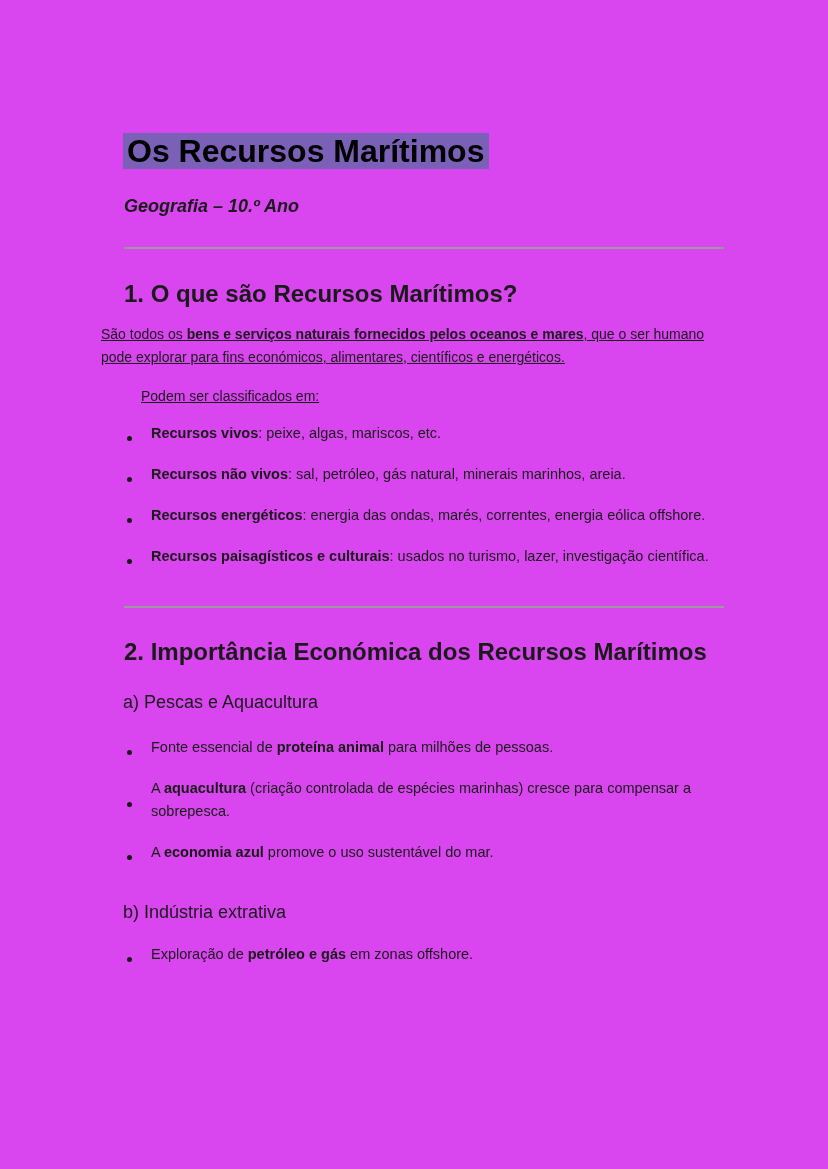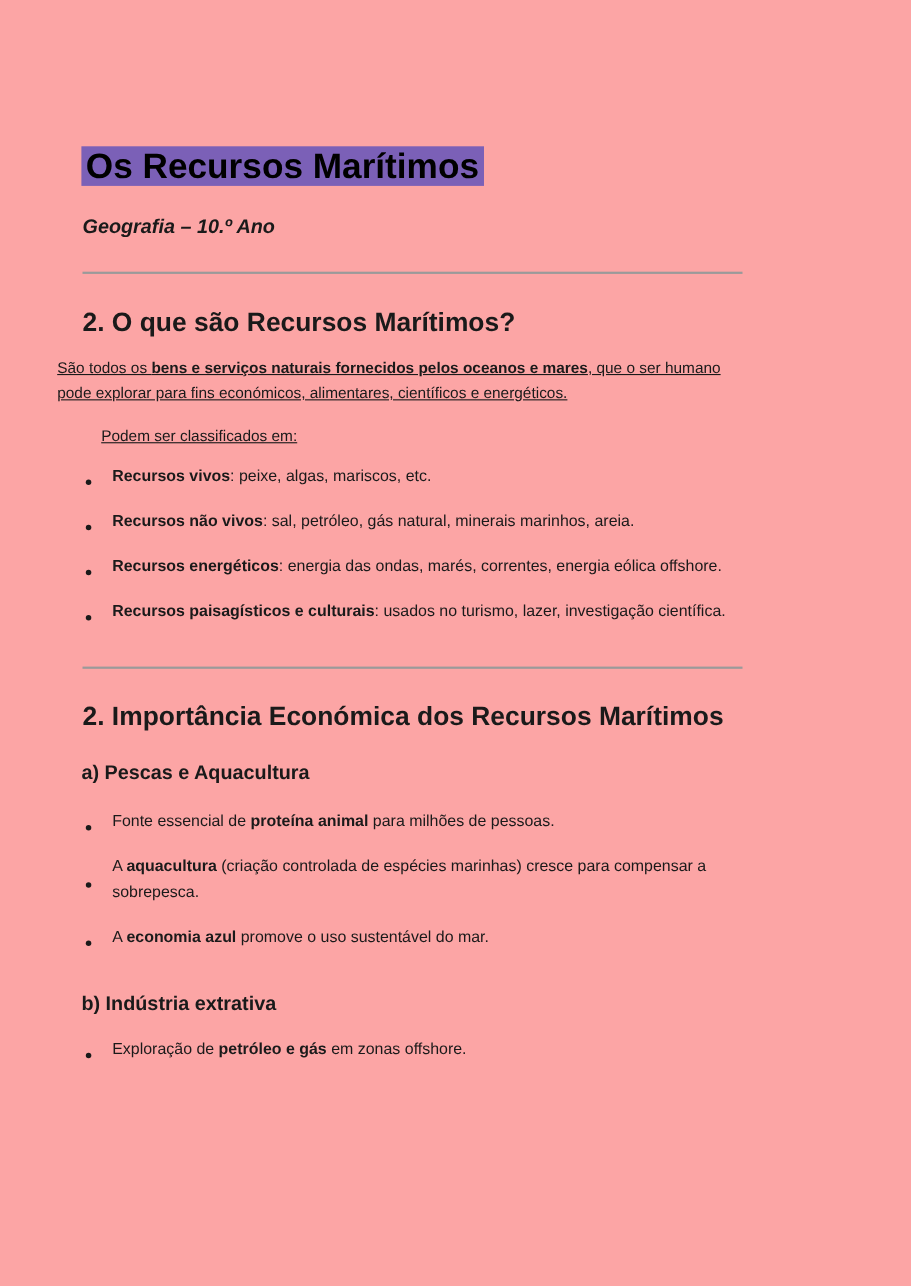--- a/index.html
+++ b/index.html
@@ -1,19 +1,19 @@
 <!DOCTYPE html>
 <html style="--hl: #7b60b7; --divider: #9a9a9a; --text: #1a1a1a;"><head>
 <meta charset="utf-8">
 <style>
   html,body { margin:0; padding:0; background:#ffffff; }
   body { width:828px; font-family:"Liberation Sans","DejaVu Sans",sans-serif; color:var(--text,#000); }
   .page {
     position:relative; width:828px; min-height:1169px; box-sizing:border-box;
-    background:#fca5a5; padding:133px 102px 40px 52px; overflow:hidden;
+    background:#d946ef; padding:133px 102px 40px 101px; overflow:hidden;
   }
   .doc-title { margin:0; }
   .doc-title .hl {
     display:inline-block; background:var(--hl,#7b60b7); color:#000;
     font-size:32px; line-height:36px; font-weight:bold; letter-spacing:0;
     padding:0 5px 0 4px; margin-left:22px;
   }
   .subtitle {
     margin:26px 0 0 23px; font-size:18px; line-height:21px;
     font-weight:bold; font-style:italic; color:#1a1a1a;
@@ -21,21 +21,21 @@
   hr.divider {
     border:none; border-top:2px solid var(--divider,#9a9a9a);
     margin:30px 0 0 23px; width:600px; height:0;
   }
   hr.divider.second { margin-top:38px; }
   h2.section-heading {
     margin:31px 0 0 23px; font-size:24px; line-height:28px; font-weight:bold; color:#1a1a1a;
   }
   h2.section-heading.second { margin-top:30px; }
   h3.sub-heading {
-    margin:26px 0 0 22px; font-size:18px; line-height:21px; font-weight:bold; color:#1a1a1a;
+    margin:26px 0 0 22px; font-size:18px; line-height:21px; font-weight:normal; color:#1a1a1a;
   }
   h3.sub-heading.b { margin-top:38px; }
   p.body {
     margin:15px 0 0 0; font-size:14px; line-height:23px; color:#1a1a1a; max-width:624px;text-decoration:underline;
   }
   p.body.lead { margin-top:16px;margin-left:40px; }
   ul.bullets {
     list-style:none; margin:14px 0 0 0; padding:0 0 0 26px;
   }
   ul.bullets.a { margin-top:23px; }
@@ -56,21 +56,21 @@
 <body>
 
 <div class="page">
 
   <h1 class="doc-title"><span class="hl">Os Recursos Marítimos</span></h1>
 
   <p class="subtitle">Geografia – 10.º Ano</p>
 
   <hr class="divider">
 
-  <h2 class="section-heading">2. O que são Recursos Marítimos?</h2>
+  <h2 class="section-heading">1. O que são Recursos Marítimos?</h2>
 
   <p class="body">São todos os <b>bens e serviços naturais fornecidos pelos oceanos e mares</b>, que o ser humano pode explorar para fins económicos, alimentares, científicos e energéticos.</p>
 
   <p class="body lead">Podem ser classificados em:</p>
 
   <ul class="bullets">
     <li>
       <span class="dot"></span>
       <span class="li-text"><b>Recursos vivos</b>: peixe, algas, mariscos, etc.</span>
     </li>

